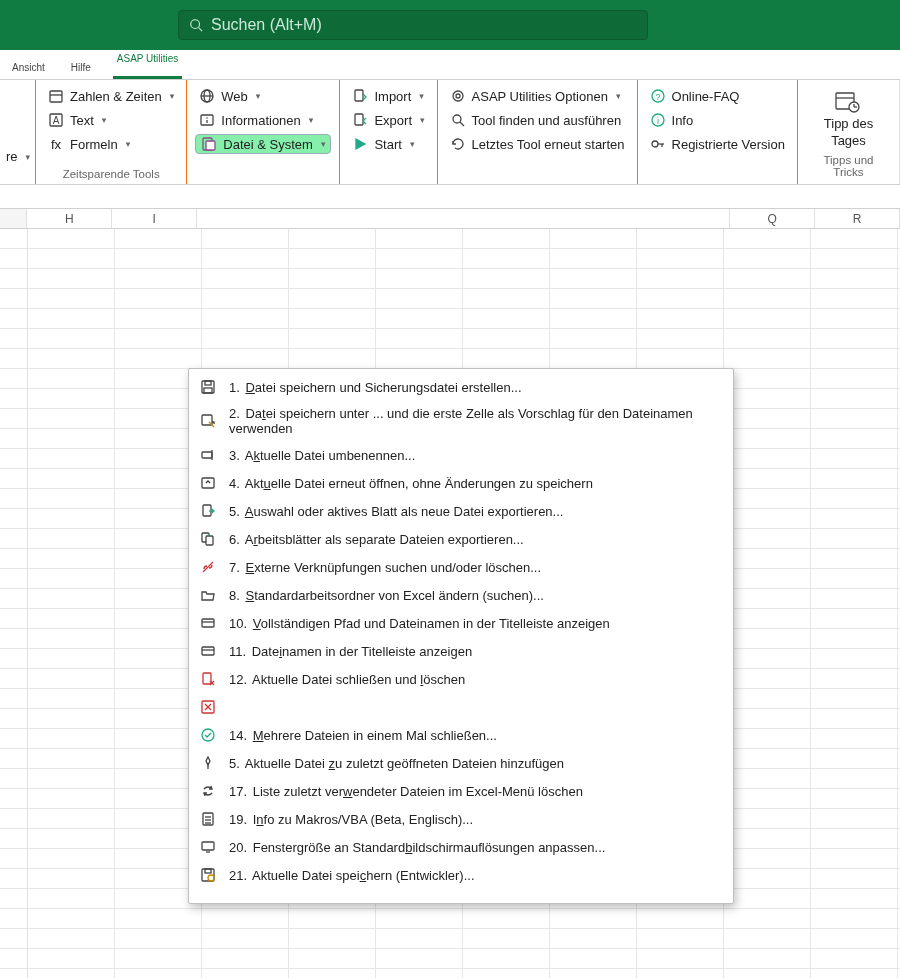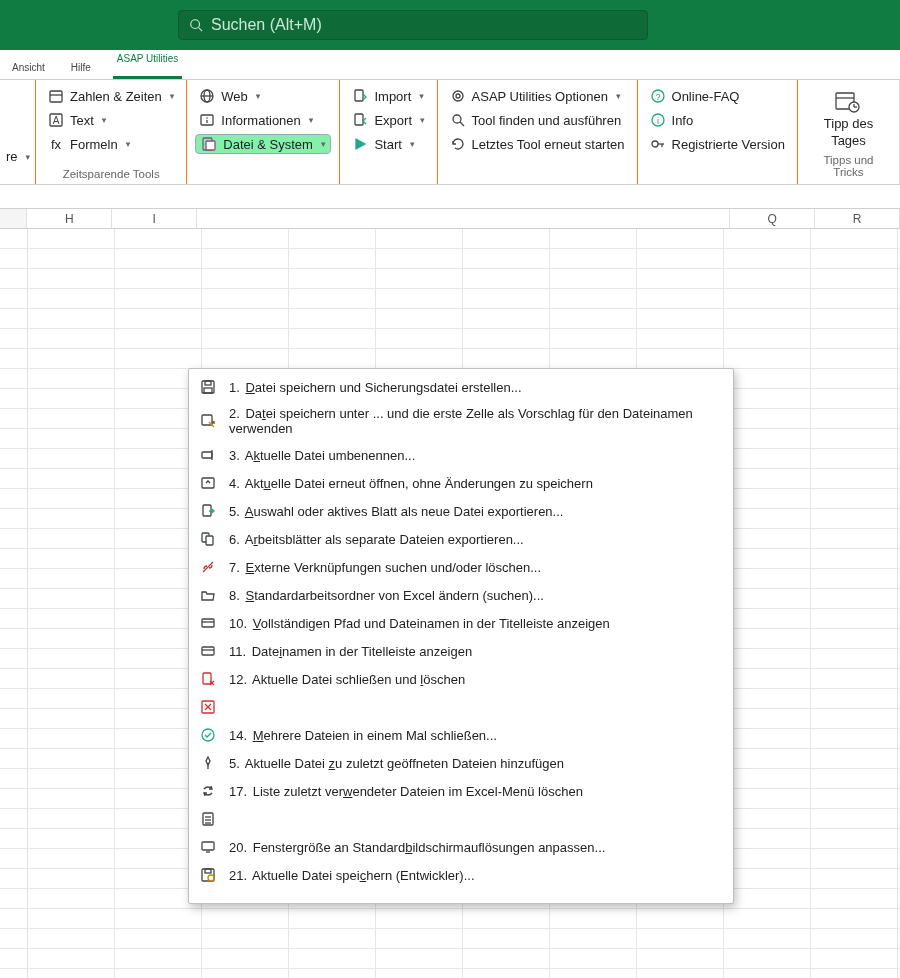--- a/index.html
+++ b/index.html
@@ -899,20 +899,21 @@
       </div>
       <div class="menu-item">
         <span class="mi-icon">
           <svg width="16" height="16" viewBox="0 0 16 16">
             <rect x="3" y="2" width="10" height="12" rx="1"></rect>
             <line x1="5" y1="6" x2="11" y2="6"></line>
             <line x1="5" y1="9" x2="11" y2="9"></line>
             <line x1="5" y1="12" x2="11" y2="12"></line>
           </svg>
         </span>
+        <span class="mi-text"><span class="num">19.</span> I<span class="u">n</span>fo zu Makros/VBA (Beta, Englisch)...</span>
       </div>
       <div class="menu-item">
         <span class="mi-icon">
           <svg width="16" height="16" viewBox="0 0 16 16">
             <rect x="2" y="3" width="12" height="8" rx="1"></rect>
             <line x1="6" y1="13" x2="10" y2="13"></line>
           </svg>
         </span>
         <span class="mi-text"><span class="num">20.</span> Fenstergröße an Standard<span class="u">b</span>ildschirmauflösungen anpassen...</span>
       </div>

